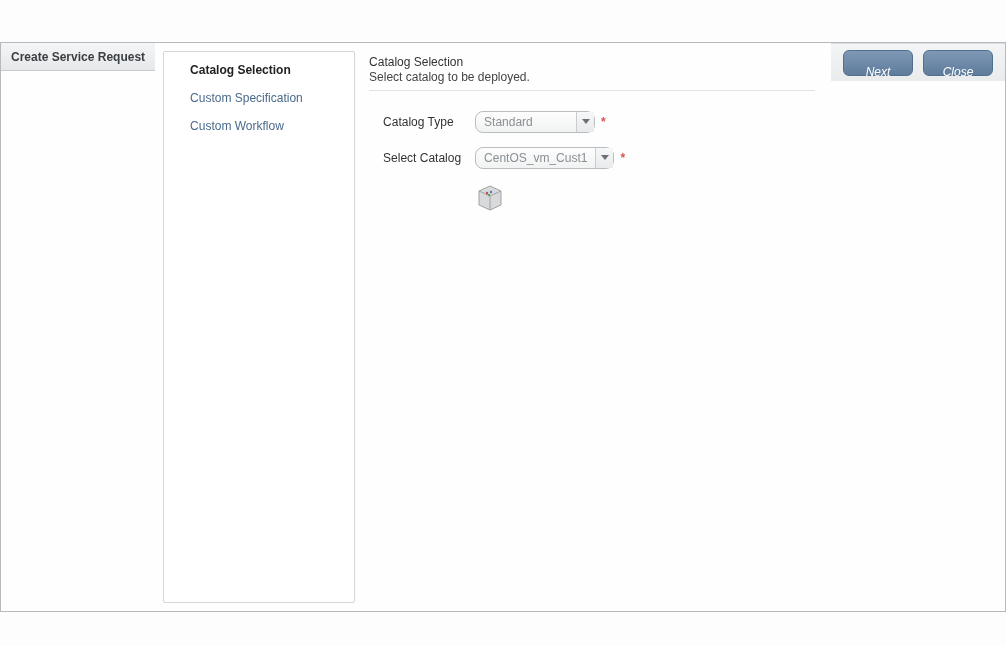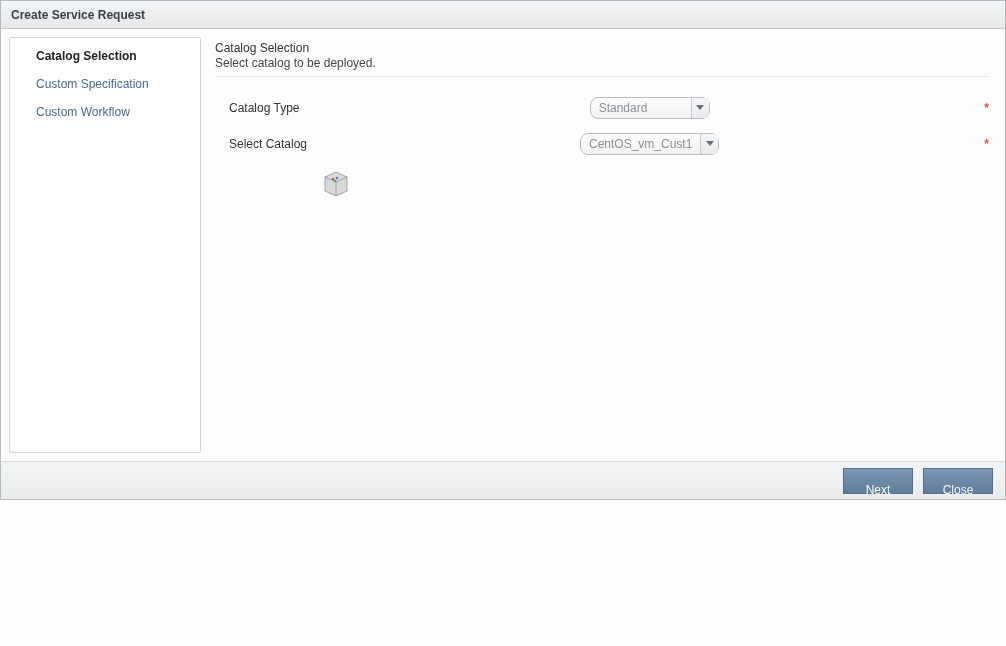--- a/index.html
+++ b/index.html
@@ -6,26 +6,27 @@
   html, body {
     margin: 0;
     padding: 0;
     font-family: Arial, Helvetica, sans-serif;
     font-size: 12px;
     color: #333;
     background: #fdfdfd;
   }
   .modal {
     width: 1006px;
-    height: 500px;
+    height: 570px;
     border: 1px solid #b6babd;
     background: #fefefe;
     display: flex;
-    flex-direction: column;
+    flex-direction: row;
     position: relative;
+    margin-top: 42px;
   }
   .modal-header {
     height: 28px;
     background: linear-gradient(#f4f5f6, #e6e8ea);
     border-bottom: 1px solid #c7cbcf;
     display: flex;
     align-items: center;
     padding: 0 10px;
     font-weight: bold;
     color: #3a3f44;
@@ -75,21 +76,20 @@
     border-top: 1px solid #e1e3e5;
     margin: 0 0 20px 0;
   }
   .form-area {
     padding-left: 14px;
   }
   .form-row {
     display: flex;
     align-items: center;
     margin-bottom: 14px;
-    justify-content: space-between;
   }
   .form-label {
     width: 92px;
     color: #333;
     font-size: 12px;
   }
   .dropdown {
     display: inline-flex;
     align-items: stretch;
     border: 1px solid #b9bdc2;
@@ -135,28 +135,29 @@
     display: flex;
     justify-content: flex-end;
     align-items: center;
     padding: 0 12px;
     gap: 10px;
   }
   .btn {
     min-width: 70px;
     height: 22px;
     border: 1px solid #51708f;
-    border-radius: 0;
+    border-radius: 6px;
     background: linear-gradient(#7e98b5,#5f7c9b);
     color: #fff;
     font-size: 12px;
     cursor: pointer;
     padding: 12px 12px;
     line-height: 18px;
     text-align: center;
+    font-style: italic;
   }
 </style>
 </head>
 <body>
 
 <div class="modal">
 
   <div class="modal-header">
     <span>Create Service Request</span>
   </div>

